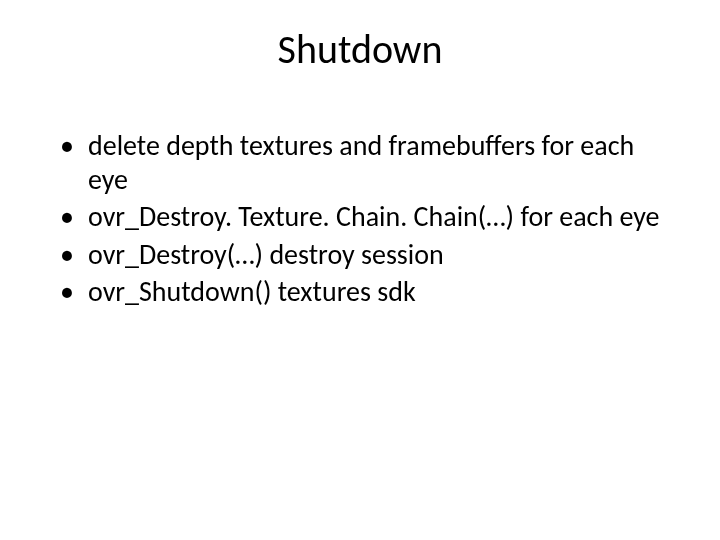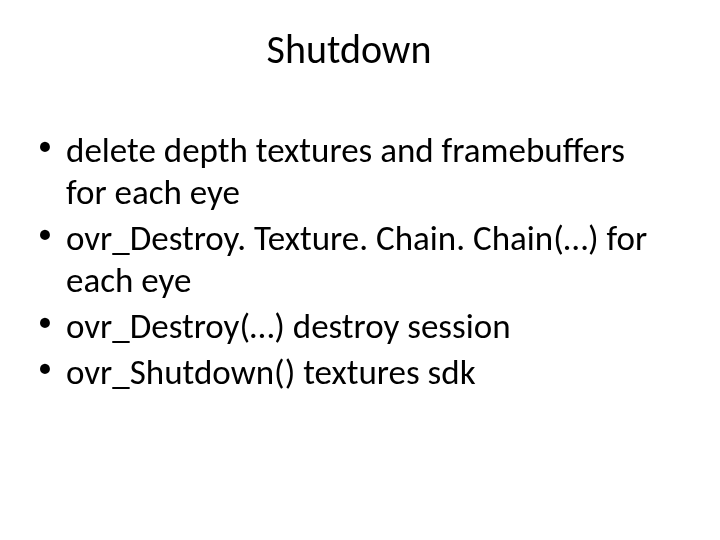--- a/index.html
+++ b/index.html
@@ -8,39 +8,39 @@
     width: 720px;
     height: 540px;
     background: #ffffff;
     font-family: Calibri, "Segoe UI", Arial, sans-serif;
     color: #000000;
   }
   .slide {
     width: 720px;
     height: 452px;
     box-sizing: border-box;
-    padding: 20px 50px 0 28px;
+    padding: 20px 50px 0 50px;
     position: relative;
   }
   .title {
     text-align: center;
     font-size: 40px;
     font-weight: 400;
     margin-top: 5px;
     margin-bottom: 55px;
     letter-spacing: 0px;
   }
   ul.bullets {
     list-style: none;
     padding: 0;
     margin: 0 0 0 10px;
   }
   ul.bullets li {
     position: relative;
-    font-size: 35px;
+    font-size: 28px;
     line-height: 1.2;
     padding-left: 28px;
     margin-bottom: 4px;
   }
   ul.bullets li::before {
     content: "•";
     position: absolute;
     left: 0;
     top: 0;
     font-size: 28px;

